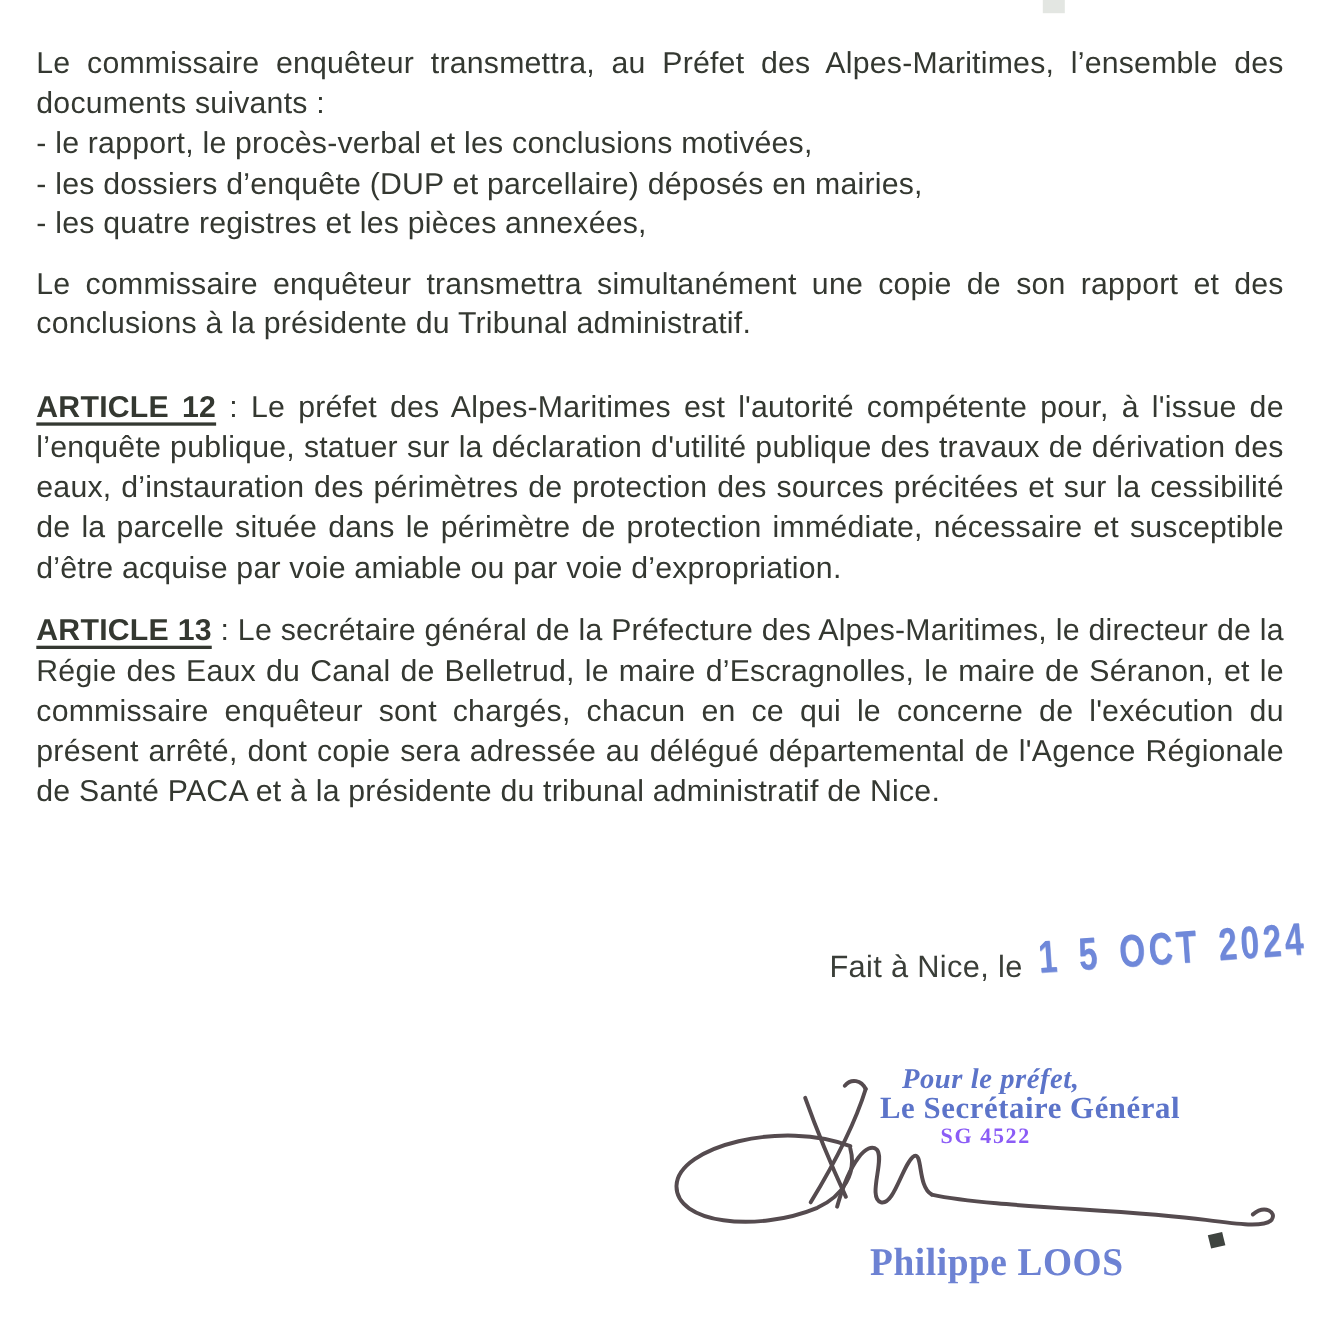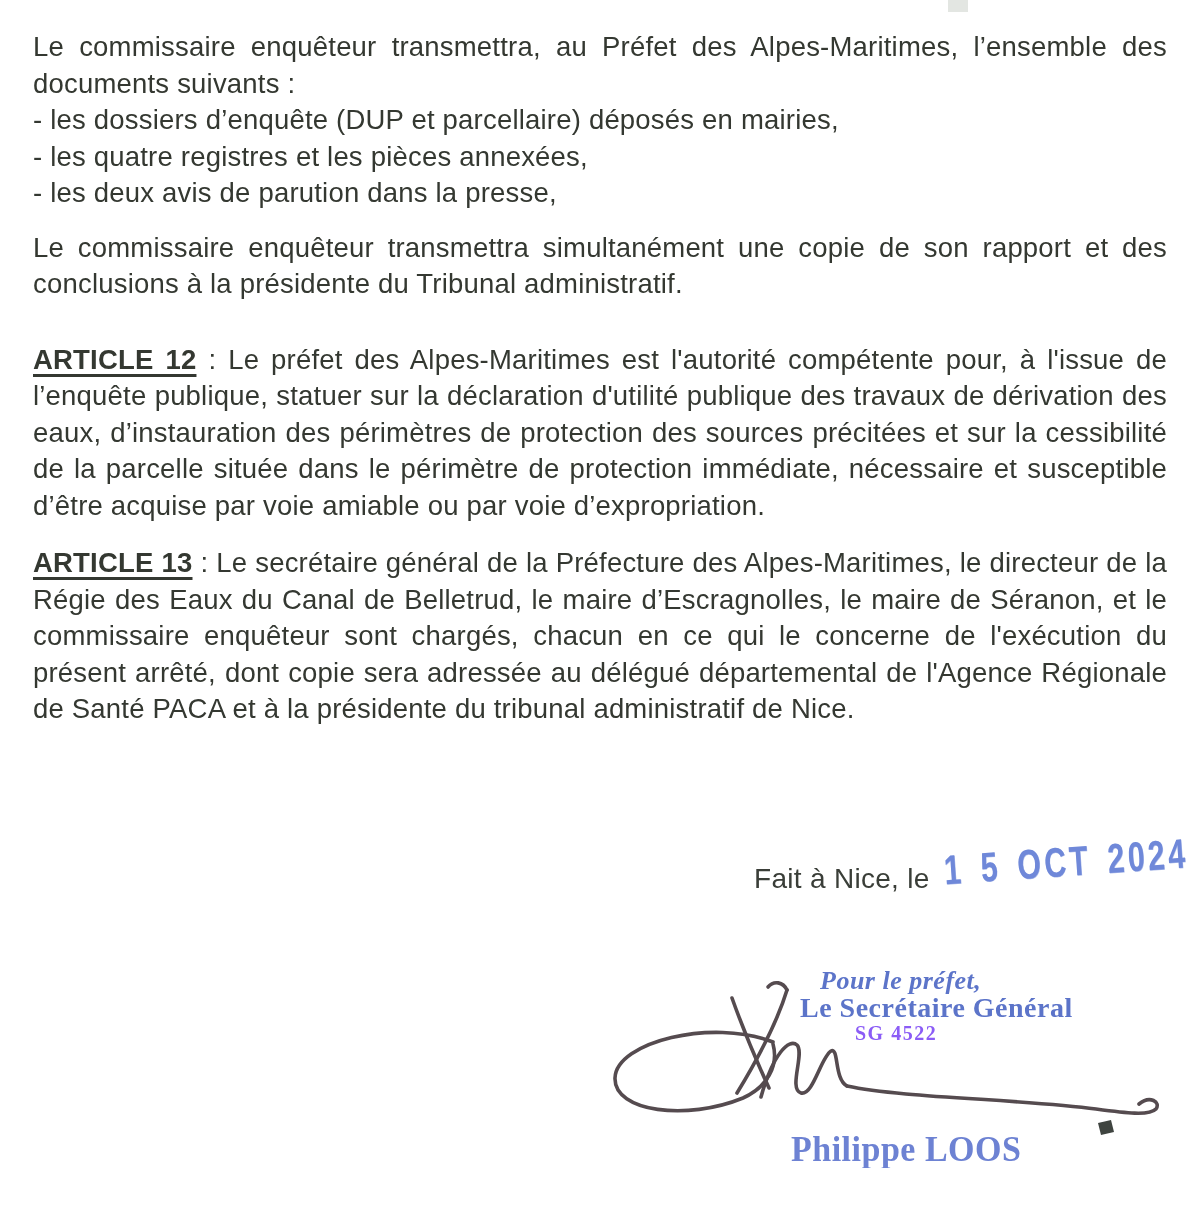--- a/index.html
+++ b/index.html
@@ -8,21 +8,21 @@
     width:1198px;
     height:1210px;
     background:#ffffff;
     overflow:hidden;
     font-family:"Liberation Sans","DejaVu Sans",sans-serif;
     color:#343831;
   }
   .content{
     position:absolute;
     left:33px; right:31px; top:0;
-    padding-top:29px;
+    padding-top:39px;
     font-size:27.5px;
     line-height:36.5px;
     letter-spacing:0.2px;
   }
   .para{ text-align:justify; }
   .list{ }
   .list-item{ text-align:left; white-space:nowrap; }
   .p2{ margin-top:18px; }
   .article{ margin-top:39px; text-align:justify; }
   .article + .article{ margin-top:21px; }
@@ -94,23 +94,23 @@
 
 <div class="page">
 
   <div class="scan-artifact"></div>
 
   <div class="content">
 
     <div class="para">Le commissaire enquêteur transmettra, au Préfet des Alpes-Maritimes, l’ensemble des documents suivants :</div>
 
     <div class="list">
+      <div class="list-item">- le rapport, le procès-verbal et les conclusions motivées,</div>
       <div class="list-item">- les dossiers d’enquête (DUP et parcellaire) déposés en mairies,</div>
       <div class="list-item">- les quatre registres et les pièces annexées,</div>
-      <div class="list-item">- les deux avis de parution dans la presse,</div>
     </div>
 
     <div class="para p2">Le commissaire enquêteur transmettra simultanément une copie de son rapport et des conclusions à la présidente du Tribunal administratif.</div>
 
     <div class="article"><span class="article-label">ARTICLE 12</span><span> : Le préfet des Alpes-Maritimes est l'autorité compétente pour, à l'issue de l’enquête publique, statuer sur la déclaration d'utilité publique des travaux de dérivation des eaux, d’instauration des périmètres de protection des sources précitées et sur la cessibilité de la parcelle située dans le périmètre de protection immédiate, nécessaire et susceptible d’être acquise par voie amiable ou par voie d’expropriation.</span></div>
 
     <div class="article"><span class="article-label">ARTICLE 13</span><span> : Le secrétaire général de la Préfecture des Alpes-Maritimes, le directeur de la Régie des Eaux du Canal de Belletrud, le maire d’Escragnolles, le maire de Séranon, et le commissaire enquêteur sont chargés, chacun en ce qui le concerne de l'exécution du présent arrêté, dont copie sera adressée au délégué départemental de l'Agence Régionale de Santé PACA et à la présidente du tribunal administratif de Nice.</span></div>
 
   </div>
 

